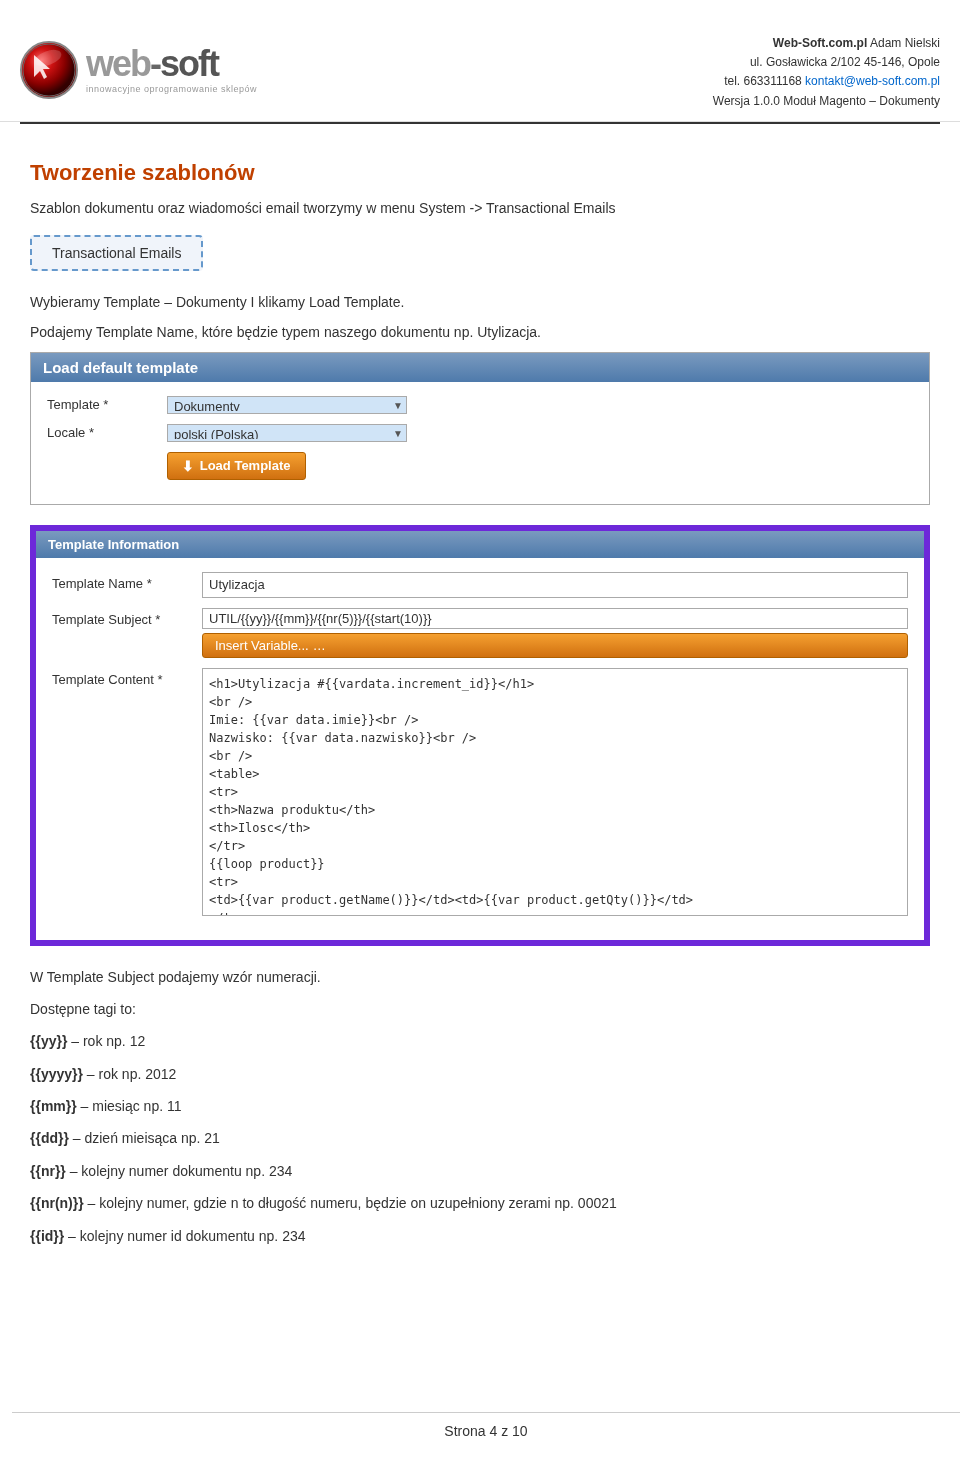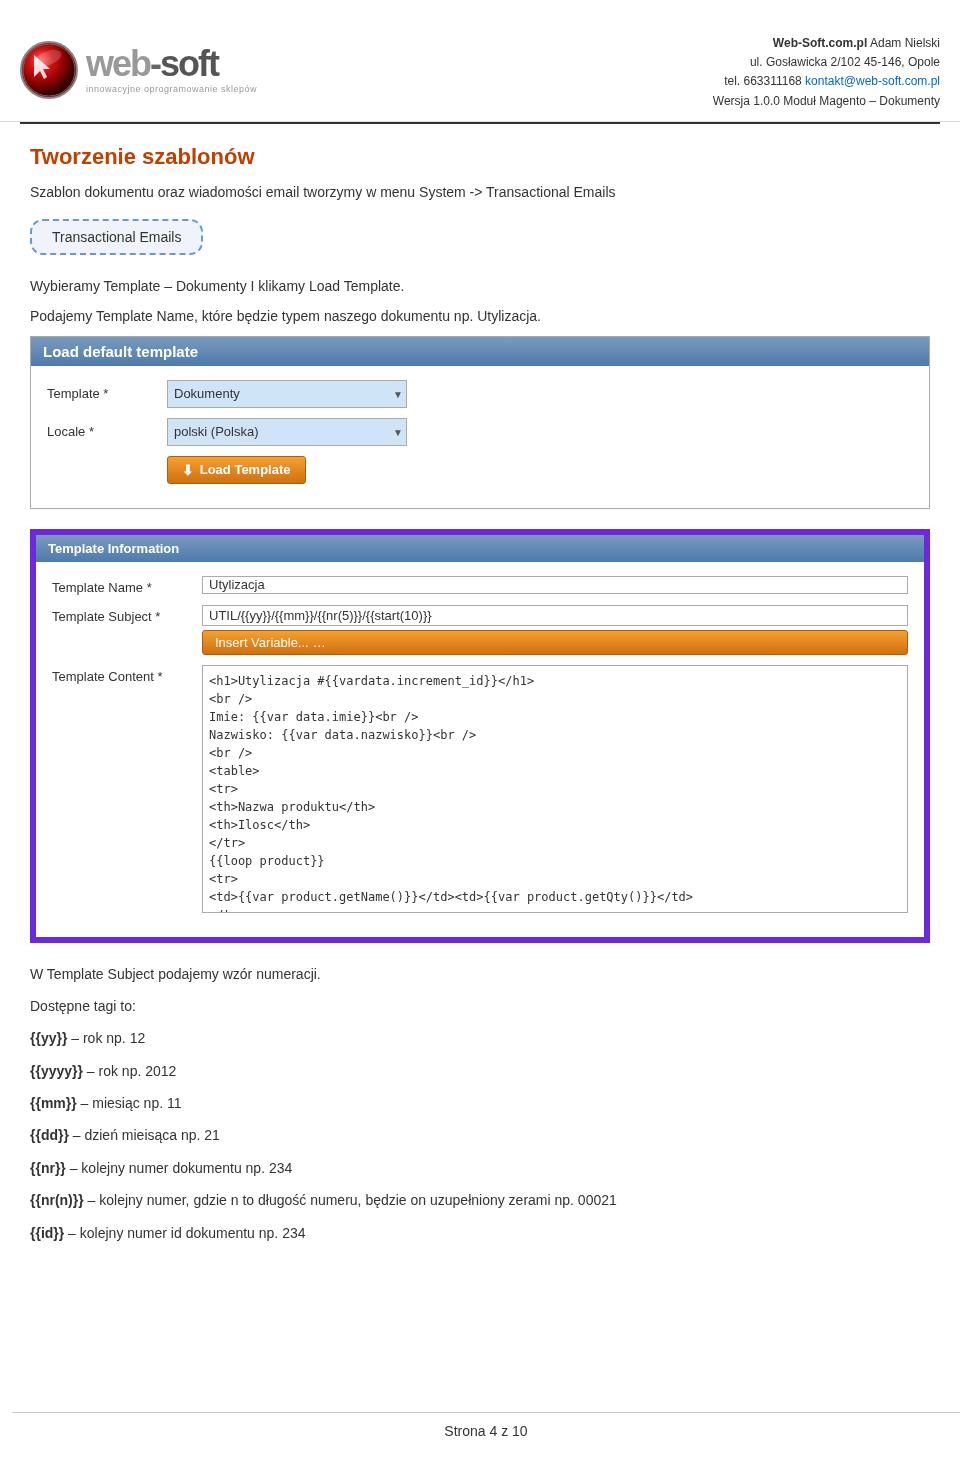--- a/index.html
+++ b/index.html
@@ -39,21 +39,21 @@
 
     
     .header-divider {
       border: none;
       border-top: 2px solid #333;
       margin: 0 20px;
     }
 
     
     .main-content {
-      padding: 20px 30px 40px 30px;
+      padding: 36px 30px 40px 30px;
     }
 
     
     .page-title {
       font-size: 22px;
       font-weight: bold;
       color: #c04000;
       margin-bottom: 12px;
     }
 
@@ -67,21 +67,21 @@
 
     
     .transactional-box {
       display: inline-block;
       border: 2px dashed #6699cc;
       padding: 8px 20px;
       background: #f0f4fa;
       color: #333;
       font-size: 14px;
       margin-bottom: 20px;
-      border-radius: 13px;
+      border-radius: 4px;
     }
 
     .step-text {
       font-size: 14px;
       color: #333;
       margin-bottom: 8px;
       line-height: 1.6;
     }
 
     
@@ -106,21 +106,21 @@
       align-items: center;
       margin-bottom: 10px;
     }
     .form-label {
       width: 120px;
       font-size: 13px;
       color: #333;
     }
     .form-select {
       width: 240px;
-      height: 28px;
+      height: 18px;
       border: 1px solid #aaa;
       background: #d0e4f7;
       font-size: 13px;
       padding: 2px 6px;
       color: #333;
       appearance: none;
       -webkit-appearance: none;
       position: relative;
     }
     .select-wrapper {
@@ -179,21 +179,21 @@
     }
     .info-form-label {
       width: 150px;
       font-size: 13px;
       color: #333;
       padding-top: 4px;
     }
 
     .info-input {
       flex: 1;
-      height: 18px;
+      height: 26px;
       border: 1px solid #aaa;
       font-size: 13px;
       padding: 2px 6px;
       color: #333;
     }
 
     
     .btn-insert {
       display: inline-flex;
       align-items: center;

